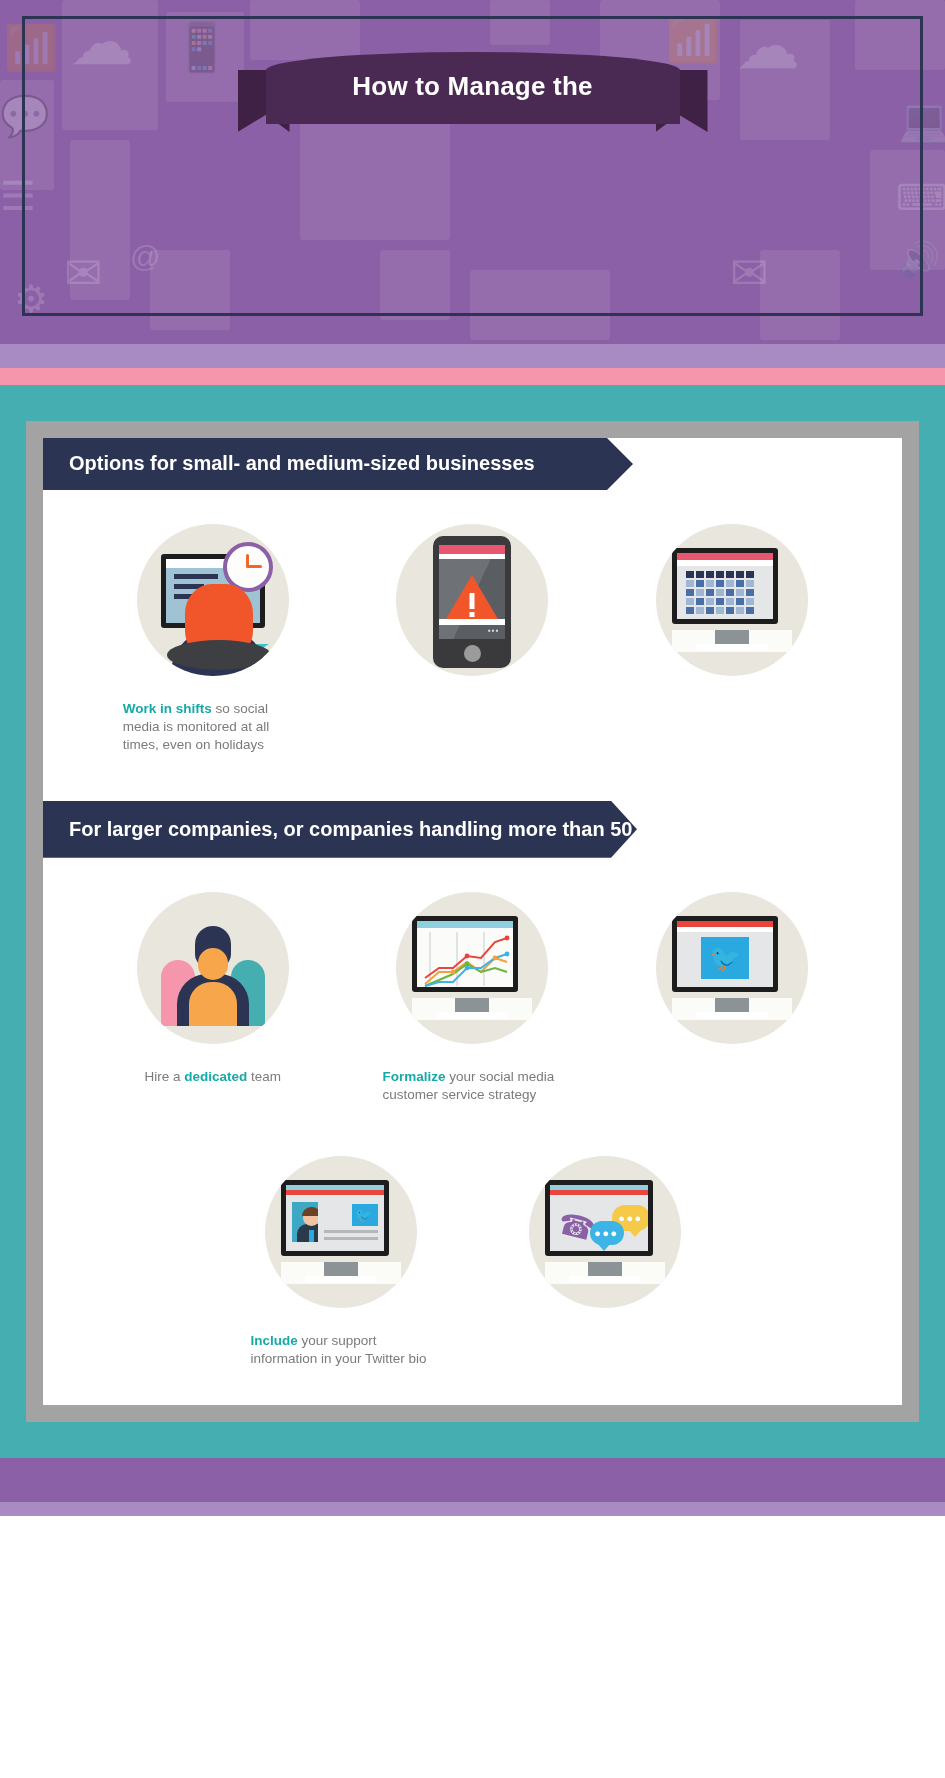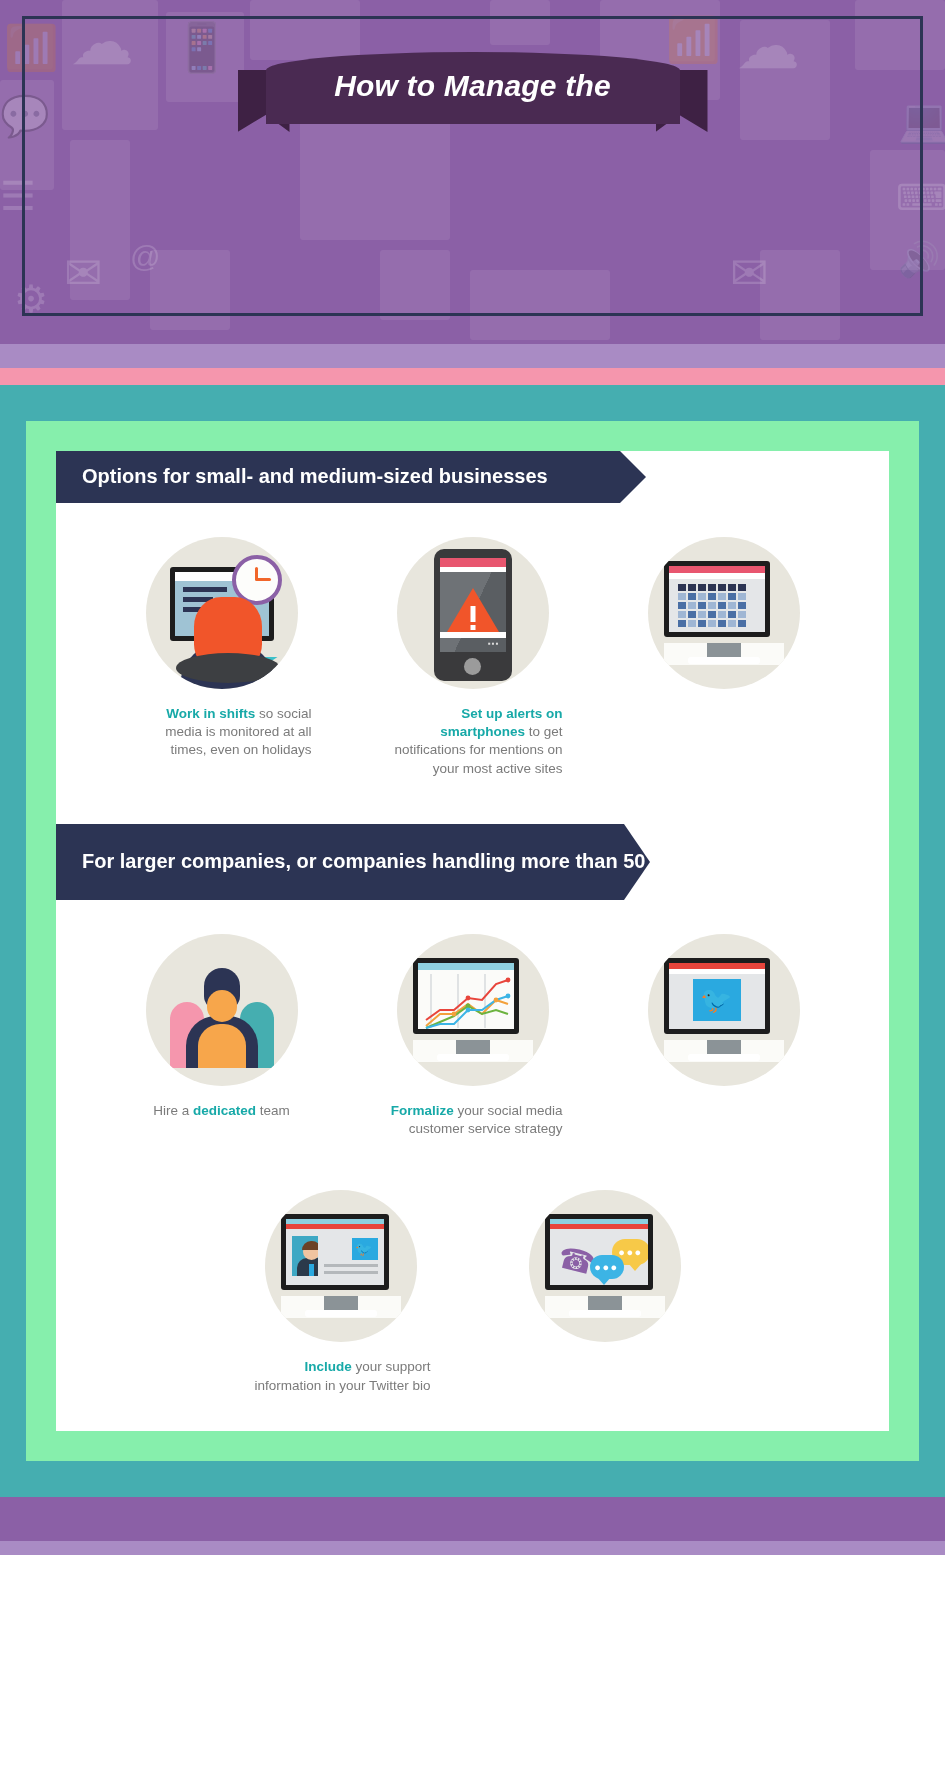--- a/index.html
+++ b/index.html
@@ -67,26 +67,25 @@
     left: 8px; right: 8px; top: 0;
     height: 72px;
     background: #4a2a52;
     border-radius: 60% 60% 0 0 / 22px 22px 0 0;
     display: flex;
     align-items: center;
     justify-content: center;
   }
   .ribbon-text {
     color: #ffffff;
-    font-size: 30px;
+    font-size: 26px;
     font-weight: bold;
     letter-spacing: 0.2px;
     white-space: nowrap;
     padding-bottom: 4px;
-    font-style: italic;
   }
   .title-box {
     position: absolute;
     left: 65px;
     top: 115px;
     width: 705px;
     height: 135px;
     background: #2c3454;
     display: flex;
     flex-direction: column;
@@ -113,22 +112,22 @@
   .stripe-pink { width: 945px; height: 17px; background: #f596ad; }
 
   
   .body-teal {
     position: relative;
     width: 945px;
     background: #45aeb0;
     padding: 36px 26px 36px 26px;
   }
   .card-outer {
-    background: #86efac;
-    padding: 30px;
+    background: #a3a3a3;
+    padding: 17px;
   }
   .card-inner {
     background: #ffffff;
     padding: 0 0 36px 0;
   }
 
   
   .banner {
     position: relative;
     margin-left: 0;
@@ -137,21 +136,21 @@
     align-items: center;
   }
   .banner-bg {
     position: absolute;
     left: 0; top: 0;
     height: 100%;
     background: #2c3454;
     clip-path: polygon(0 0, calc(100% - 26px) 0, 100% 50%, calc(100% - 26px) 100%, 0 100%);
   }
   .banner.one .banner-bg { width: 590px; }
-  .banner.two { height: 76px; }
+  .banner.two { height: 57px; }
   .banner.two .banner-bg { width: 594px; }
   .banner-text {
     position: relative;
     color: #ffffff;
     font-size: 20px;
     font-weight: bold;
     padding-left: 26px;
     line-height: 1.26;
     z-index: 2;
   }
@@ -176,22 +175,22 @@
   }
   .icon-circle {
     width: 152px; height: 152px;
     border-radius: 50%;
     background: #e8e6dd;
     position: relative;
     overflow: hidden;
     flex: none;
   }
   .caption {
-    margin-top: 16px;
-    text-align: right;
+    margin-top: 24px;
+    text-align: left;
     font-size: 13.5px;
     line-height: 1.35;
     color: #7b7b7b;
   }
   .caption b { color: #17a9a8; font-weight: bold; }
 
   
   .mon {
     position: absolute;
     left: 50%; transform: translateX(-50%);
@@ -387,23 +386,20 @@
                   <div class="phone-bar-w"></div>
                   <div style="position:absolute;inset:14px 0 0 0;background:linear-gradient(115deg,#6e7276 50%,#5a5e62 50%)"></div>
                   <div class="warn-tri"></div>
                   <div class="warn-bang"></div>
                   <div class="warn-dot"></div>
                   <div class="phone-white"></div>
                   <div class="phone-dots">▪▪▪</div>
                 </div>
                 <div class="phone-home"></div>
               </div>
-            </div>
-            <div class="caption">
-              <b>Set up alerts on smartphones</b><span> to get notifications for mentions on your most active sites</span>
             </div>
           </div>
 
           <div class="cell">
             <div class="icon-circle">
               <div class="mon" style="top:24px">
                 <div class="mon-screen" style="width:106px;height:76px">
                   <div class="mon-inner" style="width:100%;height:100%;background:#e4e6e8">
                     <div style="height:7px;background:#e8566f"></div>
                     <div style="height:6px;background:#fff"></div>

